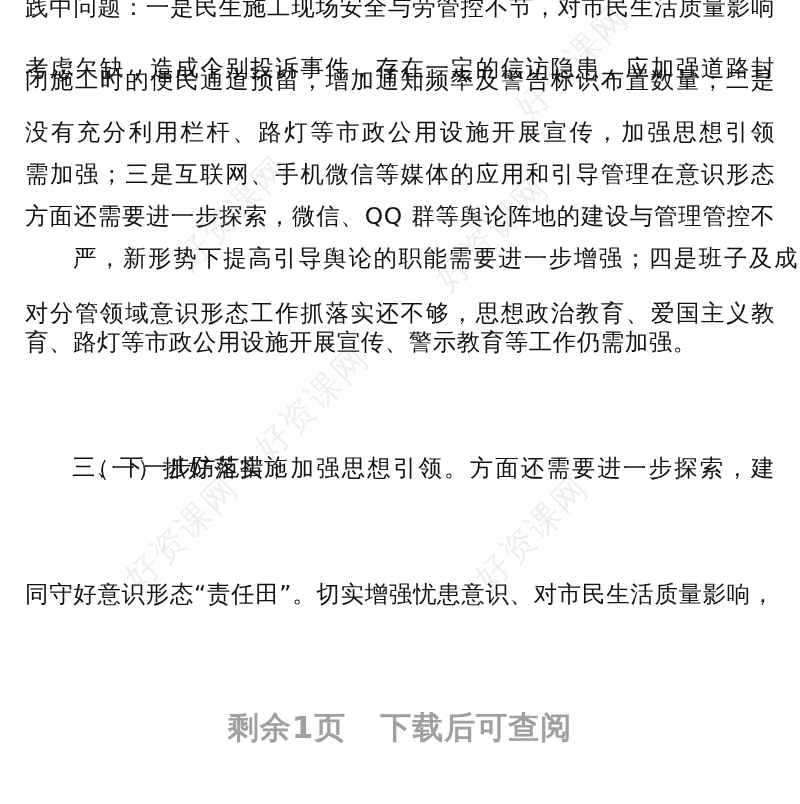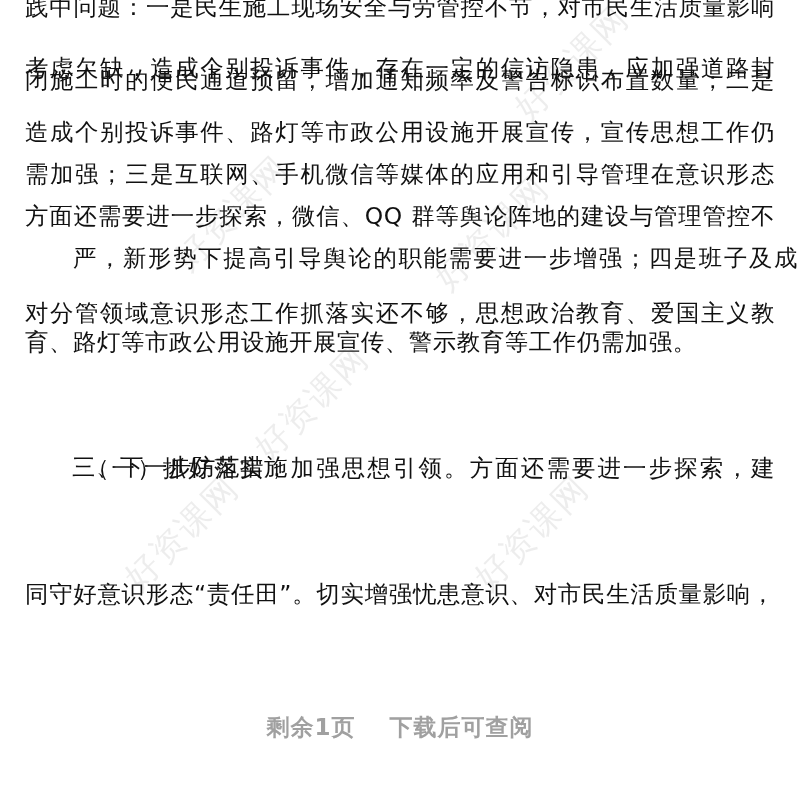--- a/index.html
+++ b/index.html
@@ -9,40 +9,40 @@
   .line { position:absolute; left:25px; width:750px; height:42px; line-height:42px;
           font-size:23.4px; white-space:nowrap; letter-spacing:0.6px;
           text-align:justify; text-align-last:justify; }
   .line.last { text-align-last:left; }
   .line.indent { left:72px; width:703px; }
   .line.indent2 { left:72px; width:703px; }
   .wm { position:absolute; font-size:34px; color:rgba(0,0,0,0.07);
         transform:rotate(-45deg); white-space:nowrap; letter-spacing:2px;
         pointer-events:none; }
   .footer { position:absolute; left:0; width:800px; top:700px; height:54px;
-            line-height:54px; text-align:center; font-size:23px; color:#a0a0a0;
+            line-height:54px; text-align:center; font-size:31px; color:#a0a0a0;
             font-weight:bold; letter-spacing:1px; }
   .footer .gap { display:inline-block; width:34px; }
 </style>
 </head>
 <body>
 
 <div class="page">
 
   <div class="wm" style="left:160px; top:190px;">好资课网</div>
   <div class="wm" style="left:420px; top:210px;">好资课网</div>
   <div class="wm" style="left:240px; top:380px;">好资课网</div>
   <div class="wm" style="left:110px; top:510px;">好资课网</div>
   <div class="wm" style="left:460px; top:510px;">好资课网</div>
   <div class="wm" style="left:500px; top:40px;">好资课网</div>
 
   <div class="line" style="top:-14px;">践中问题：一是民生施工现场安全与劳管控不节，对市民生活质量影响</div>
   <div class="line" style="top:27px;margin-top:20px;">考虑欠缺，造成个别投诉事件，存在一定的信访隐患，应加强道路封</div>
   <div class="line" style="top:59px;">闭施工时的便民通道预留，增加通知频率及警告标识布置数量；二是</div>
-  <div class="line" style="top:111px;">造成个别投诉事件、路灯等市政公用设施开展宣传，宣传思想工作仍</div>
+  <div class="line" style="top:111px;">没有充分利用栏杆、路灯等市政公用设施开展宣传，加强思想引领</div>
   <div class="line" style="top:153px;">需加强；三是互联网、手机微信等媒体的应用和引导管理在意识形态</div>
   <div class="line" style="top:195px;">方面还需要进一步探索，微信、QQ 群等舆论阵地的建设与管理管控不</div>
   <div class="line" style="top:237px;margin-left:48px;">严，新形势下提高引导舆论的职能需要进一步增强；四是班子及成员</div>
   <div class="line" style="top:292px;">对分管领域意识形态工作抓落实还不够，思想政治教育、爱国主义教</div>
   <div class="line last" style="top:321px;">育、路灯等市政公用设施开展宣传、警示教育等工作仍需加强。</div>
   <div class="line last indent" style="top:405px; left:72px;margin-top:41px;">三、下一步防范措施</div>
   <div class="line indent2" style="top:447px; left:86px; width:689px;">（一）抓好落实，加强思想引领。方面还需要进一步探索，建</div>
   <div class="line" style="top:573px;">同守好意识形态“责任田”。切实增强忧患意识、对市民生活质量影响，</div>
 
   <div class="footer">

